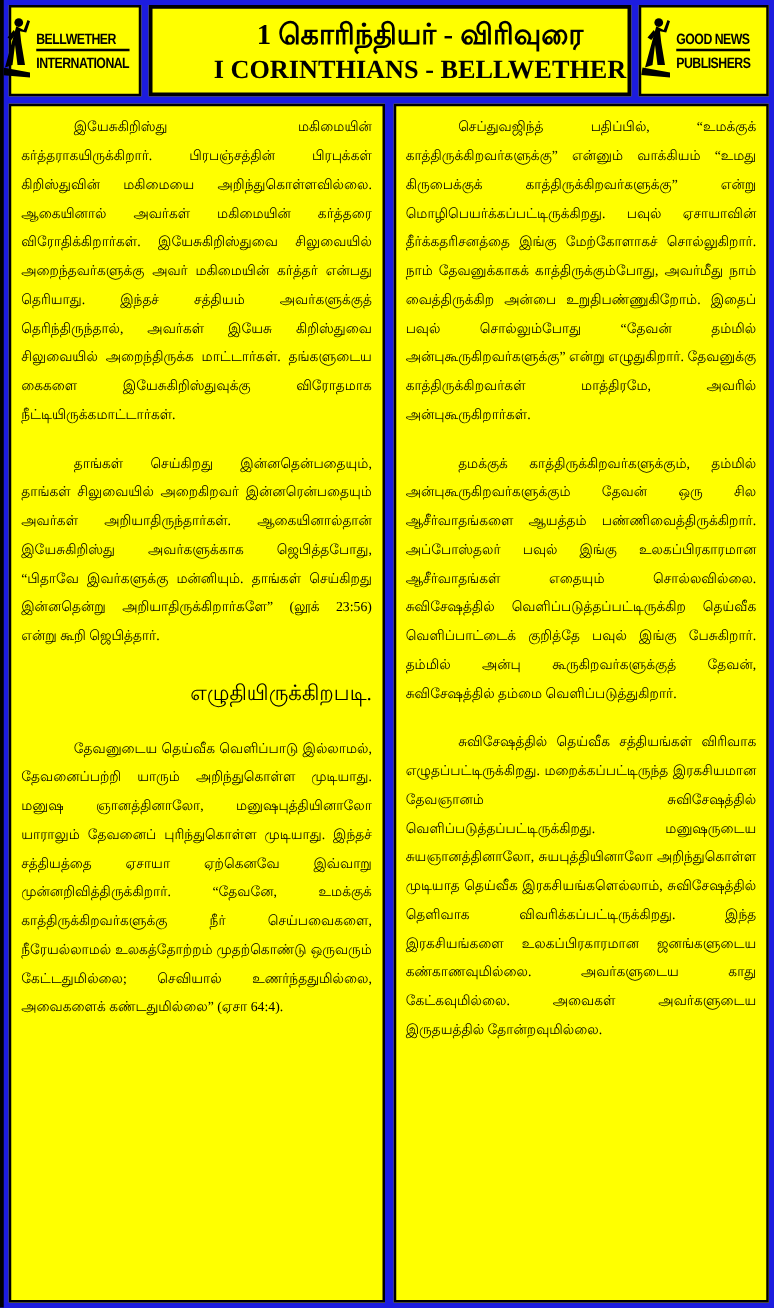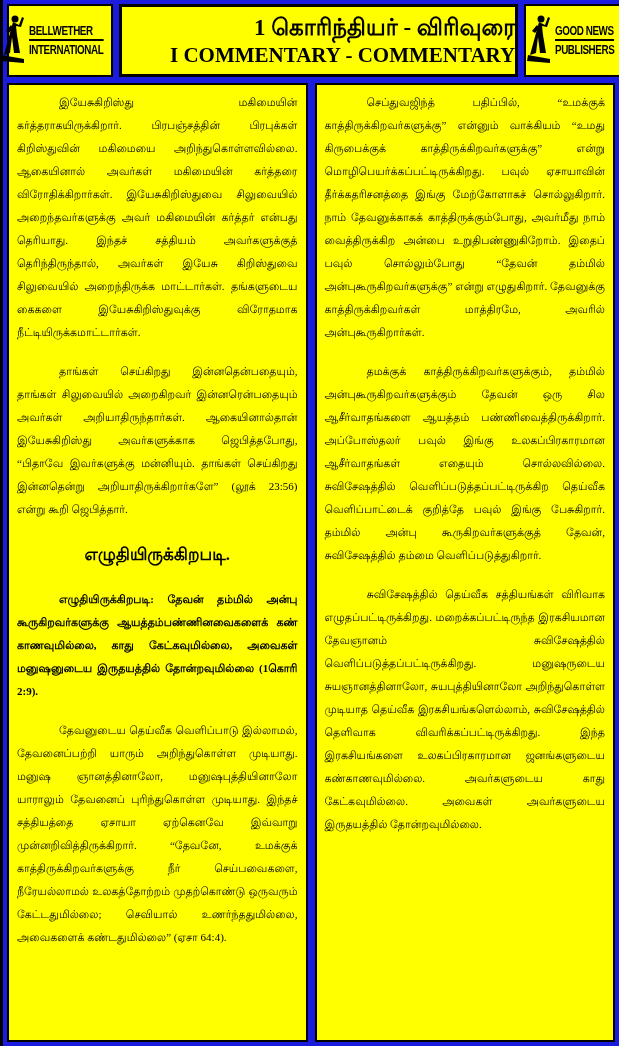--- a/index.html
+++ b/index.html
@@ -69,21 +69,21 @@
     line-height: 14px;
     letter-spacing: -0.5px;
     padding-top: 2px;
     white-space: nowrap;
   }
   .title-box {
     flex: 1 1 auto;
     border-width: 3px;
     display: flex;
     flex-direction: column;
-    align-items: flex-end;
+    align-items: center;
     justify-content: center;
     gap: 2px;
     padding-left: 48px;
   }
   .title-tamil {
     font-weight: bold;
     font-size: 23px;
     line-height: 26px;
     white-space: nowrap;
   }
@@ -106,23 +106,23 @@
   }
   .para {
     margin: 0 0 16px 0;
     font-size: 11px;
     line-height: 23px;
     text-align: justify;
   }
   .para.body { text-indent: 42px; }
   .para.bold { text-indent: 42px; font-weight: bold; }
   .para.heading {
-    font-weight: bold;
+    font-weight: normal;
     font-size: 17px;
-    text-align: center;
+    text-align: right;
     text-indent: 0;
     margin: 22px 0 22px 0;
   }
 </style>
 </head>
 <body>
 
 <div class="page">
 
   <div class="header">
@@ -139,21 +139,21 @@
         </svg>
       </span>
       <span class="logo-text">
         <span class="l1">BELLWETHER</span>
         <span class="l2">INTERNATIONAL</span>
       </span>
     </div>
 
     <div class="panel title-box">
       <div class="title-tamil">1 கொரிந்தியர் - விரிவுரை</div>
-      <div class="title-english">I COMMENTARY - COMMENTARY</div>
+      <div class="title-english">I CORINTHIANS - BELLWETHER</div>
     </div>
 
     <div class="panel logo-box logo-right">
       <span class="logo-figure">
         <svg width="26" height="52" viewBox="0 0 26 52">
           <g fill="#000">
             <circle cx="15" cy="6" r="3.5"></circle>
             <path d="M13 9 L19 12 L22 4 L24 5 L21 14 L16 13 L17 22 L20 40 L14 40 L12 24 L10 40 L4 42 Z"></path>
             <path d="M2 42 L24 46 L24 50 L1 48 Z"></path>
             <path d="M11 12 L6 18 L9 20 L13 15 Z"></path>
@@ -166,21 +166,20 @@
       </span>
     </div>
 
   </div>
 
   <div class="columns">
     <div class="panel column">
         <p class="para body">இயேசுகிறிஸ்து மகிமையின் கர்த்தராகயிருக்கிறார். பிரபஞ்சத்தின் பிரபுக்கள் கிறிஸ்துவின் மகிமையை அறிந்துகொள்ளவில்லை. ஆகையினால் அவர்கள் மகிமையின் கர்த்தரை விரோதிக்கிறார்கள். இயேசுகிறிஸ்துவை சிலுவையில் அறைந்தவர்களுக்கு அவர் மகிமையின் கர்த்தர் என்பது தெரியாது. இந்தச் சத்தியம் அவர்களுக்குத் தெரிந்திருந்தால், அவர்கள் இயேசு கிறிஸ்துவை சிலுவையில் அறைந்திருக்க மாட்டார்கள். தங்களுடைய கைகளை இயேசுகிறிஸ்துவுக்கு விரோதமாக நீட்டியிருக்கமாட்டார்கள்.</p>
         <p class="para body">தாங்கள் செய்கிறது இன்னதென்பதையும், தாங்கள் சிலுவையில் அறைகிறவர் இன்னரென்பதையும் அவர்கள் அறியாதிருந்தார்கள். ஆகையினால்தான் இயேசுகிறிஸ்து அவர்களுக்காக ஜெபித்தபோது, “பிதாவே இவர்களுக்கு மன்னியும். தாங்கள் செய்கிறது இன்னதென்று அறியாதிருக்கிறார்களே” (லூக் 23:56) என்று கூறி ஜெபித்தார்.</p>
         <p class="para heading">எழுதியிருக்கிறபடி.</p>
-        <p class="para bold">எழுதியிருக்கிறபடி: தேவன் தம்மில் அன்பு கூருகிறவர்களுக்கு ஆயத்தம்பண்ணினவைகளைக் கண் காணவுமில்லை, காது கேட்கவுமில்லை, அவைகள் மனுஷனுடைய இருதயத்தில் தோன்றவுமில்லை (1கொரி 2:9).</p>
         <p class="para body">தேவனுடைய தெய்வீக வெளிப்பாடு இல்லாமல், தேவனைப்பற்றி யாரும் அறிந்துகொள்ள முடியாது. மனுஷ ஞானத்தினாலோ, மனுஷபுத்தியினாலோ யாராலும் தேவனைப் புரிந்துகொள்ள முடியாது. இந்தச் சத்தியத்தை ஏசாயா ஏற்கெனவே இவ்வாறு முன்னறிவித்திருக்கிறார். “தேவனே, உமக்குக் காத்திருக்கிறவர்களுக்கு நீர் செய்பவைகளை, நீரேயல்லாமல் உலகத்தோற்றம் முதற்கொண்டு ஒருவரும் கேட்டதுமில்லை; செவியால் உணர்ந்ததுமில்லை, அவைகளைக் கண்டதுமில்லை” (ஏசா 64:4).</p>
       </div>
     <div class="panel column">
         <p class="para body">செப்துவஜிந்த் பதிப்பில், “உமக்குக் காத்திருக்கிறவர்களுக்கு” என்னும் வாக்கியம் “உமது கிருபைக்குக் காத்திருக்கிறவர்களுக்கு” என்று மொழிபெயர்க்கப்பட்டிருக்கிறது. பவுல் ஏசாயாவின் தீர்க்கதரிசனத்தை இங்கு மேற்கோளாகச் சொல்லுகிறார். நாம் தேவனுக்காகக் காத்திருக்கும்போது, அவர்மீது நாம் வைத்திருக்கிற அன்பை உறுதிபண்ணுகிறோம். இதைப் பவுல் சொல்லும்போது “தேவன் தம்மில் அன்புகூருகிறவர்களுக்கு” என்று எழுதுகிறார். தேவனுக்கு காத்திருக்கிறவர்கள் மாத்திரமே, அவரில் அன்புகூருகிறார்கள்.</p>
         <p class="para body">தமக்குக் காத்திருக்கிறவர்களுக்கும், தம்மில் அன்புகூருகிறவர்களுக்கும் தேவன் ஒரு சில ஆசீர்வாதங்களை ஆயத்தம் பண்ணிவைத்திருக்கிறார். அப்போஸ்தலர் பவுல் இங்கு உலகப்பிரகாரமான ஆசீர்வாதங்கள் எதையும் சொல்லவில்லை. சுவிசேஷத்தில் வெளிப்படுத்தப்பட்டிருக்கிற தெய்வீக வெளிப்பாட்டைக் குறித்தே பவுல் இங்கு பேசுகிறார். தம்மில் அன்பு கூருகிறவர்களுக்குத் தேவன், சுவிசேஷத்தில் தம்மை வெளிப்படுத்துகிறார்.</p>
         <p class="para body">சுவிசேஷத்தில் தெய்வீக சத்தியங்கள் விரிவாக எழுதப்பட்டிருக்கிறது. மறைக்கப்பட்டிருந்த இரகசியமான தேவஞானம் சுவிசேஷத்தில் வெளிப்படுத்தப்பட்டிருக்கிறது. மனுஷருடைய சுயஞானத்தினாலோ, சுயபுத்தியினாலோ அறிந்துகொள்ள முடியாத தெய்வீக இரகசியங்களெல்லாம், சுவிசேஷத்தில் தெளிவாக விவரிக்கப்பட்டிருக்கிறது. இந்த இரகசியங்களை உலகப்பிரகாரமான ஜனங்களுடைய கண்காணவுமில்லை. அவர்களுடைய காது கேட்கவுமில்லை. அவைகள் அவர்களுடைய இருதயத்தில் தோன்றவுமில்லை.</p>
       </div>
   </div>
 
 </div>

